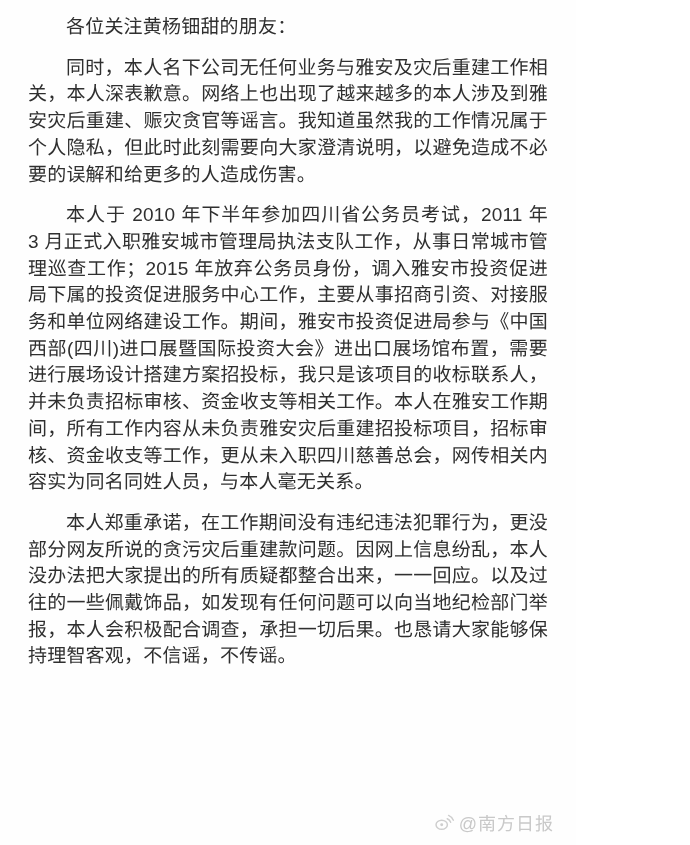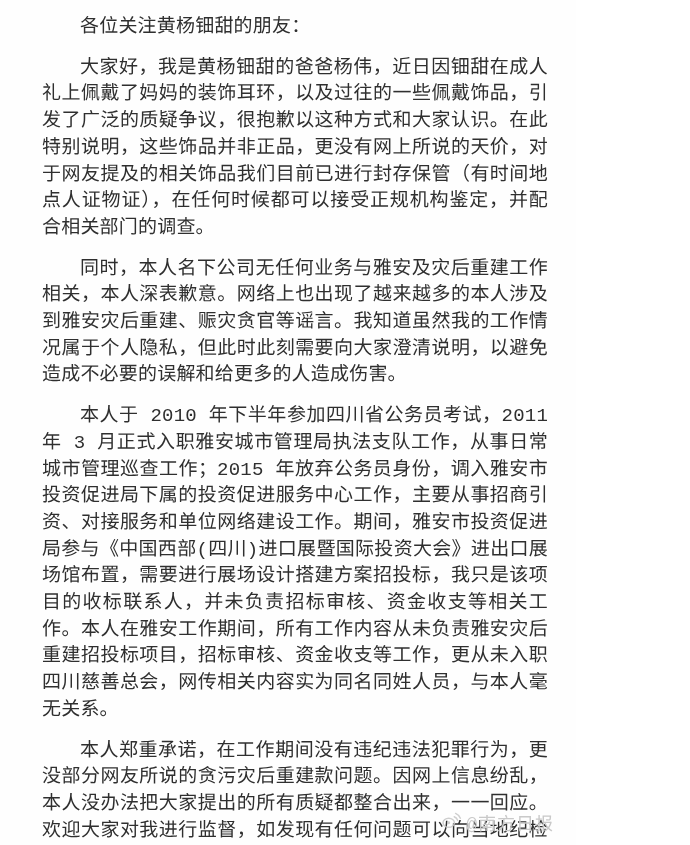--- a/index.html
+++ b/index.html
@@ -5,68 +5,68 @@
   html, body {
     margin: 0;
     padding: 0;
     background: #ffffff;
   }
   .page {
     position: relative;
     width: 576px;
     height: 845px;
     box-sizing: border-box;
-    padding: 10px 28px 0 42px;
+    padding: 10px 28px 0 28px;
     background: var(--background, #fefefe);
-    font-family: Liberation Mono, monospace;
+    font-family: Liberation Sans, sans-serif;
     color: var(--text, #2f2f2f);
     overflow: hidden;
   }
   .para {
     font-size: 19px;
     line-height: 26.7px;
     text-align: justify;
     text-indent: 2em;
     margin: 0 0 14px 0;
     letter-spacing: 0.2px;
   }
   .salutation {
     margin-top: 4px;
   }
   .watermark {
     position: absolute;
     right: 22px;
     bottom: 10px;
     display: flex;
+    align-items: center;
     gap: 4px;
     color: var(--watermark, #cccccc);
     font-size: 18px;
     letter-spacing: 1px;
     user-select: none;
   }
   .watermark svg {
     display: block;
     opacity: 0.9;
   }
 </style>
 </head>
 <body>
 
 <div class="page">
 
   <p class="para salutation">各位关注黄杨钿甜的朋友：</p>
 
-  <p class="para">大家好，我是黄杨钿甜的爸爸杨伟，近日因钿甜在成人礼上佩戴了妈妈的装饰耳环，以及过往的一些佩戴饰品，引发了广泛的质疑争议，很抱歉以这种方式和大家认识。在此特别说明，这些饰品并非正品，更没有网上所说的天价，对于网友提及的相关饰品我们目前已进行封存保管（有时间地点人证物证），在任何时候都可以接受正规机构鉴定，并配合相关部门的调查。</p>
 
   <p class="para">同时，本人名下公司无任何业务与雅安及灾后重建工作相关，本人深表歉意。网络上也出现了越来越多的本人涉及到雅安灾后重建、赈灾贪官等谣言。我知道虽然我的工作情况属于个人隐私，但此时此刻需要向大家澄清说明，以避免造成不必要的误解和给更多的人造成伤害。</p>
 
   <p class="para">本人于 2010 年下半年参加四川省公务员考试，2011 年 3 月正式入职雅安城市管理局执法支队工作，从事日常城市管理巡查工作；2015 年放弃公务员身份，调入雅安市投资促进局下属的投资促进服务中心工作，主要从事招商引资、对接服务和单位网络建设工作。期间，雅安市投资促进局参与《中国西部(四川)进口展暨国际投资大会》进出口展场馆布置，需要进行展场设计搭建方案招投标，我只是该项目的收标联系人，并未负责招标审核、资金收支等相关工作。本人在雅安工作期间，所有工作内容从未负责雅安灾后重建招投标项目，招标审核、资金收支等工作，更从未入职四川慈善总会，网传相关内容实为同名同姓人员，与本人毫无关系。</p>
 
 
-  <p class="para">本人郑重承诺，在工作期间没有违纪违法犯罪行为，更没部分网友所说的贪污灾后重建款问题。因网上信息纷乱，本人没办法把大家提出的所有质疑都整合出来，一一回应。欢迎大家对我进行监督，如发现有任何问题可以向当地纪检部门举报，本人会积极配合调查，承担一切后果。也恳请大家能够保持理智客观，不信谣，不传谣。</p>
+  <p class="para">本人郑重承诺，在工作期间没有违纪违法犯罪行为，更没部分网友所说的贪污灾后重建款问题。因网上信息纷乱，本人没办法把大家提出的所有质疑都整合出来，一一回应。以及过往的一些佩戴饰品，如发现有任何问题可以向当地纪检部门举报，本人会积极配合调查，承担一切后果。也恳请大家能够保持理智客观，不信谣，不传谣。</p>
 
   <div class="watermark">
     <span>
       <svg width="22" height="22" viewBox="0 0 24 24" fill="none" stroke="currentColor" stroke-width="1.6" stroke-linecap="round">
         <ellipse cx="9.5" cy="15" rx="6.2" ry="5"></ellipse>
         <circle cx="9.5" cy="15" r="1.6" fill="currentColor" stroke="none"></circle>
         <path d="M15.5 8.5 a6.5 6.5 0 0 1 3.8 3.8"></path>
         <path d="M17 4.8 a10 10 0 0 1 5.2 5.2"></path>
       </svg>
     </span>

